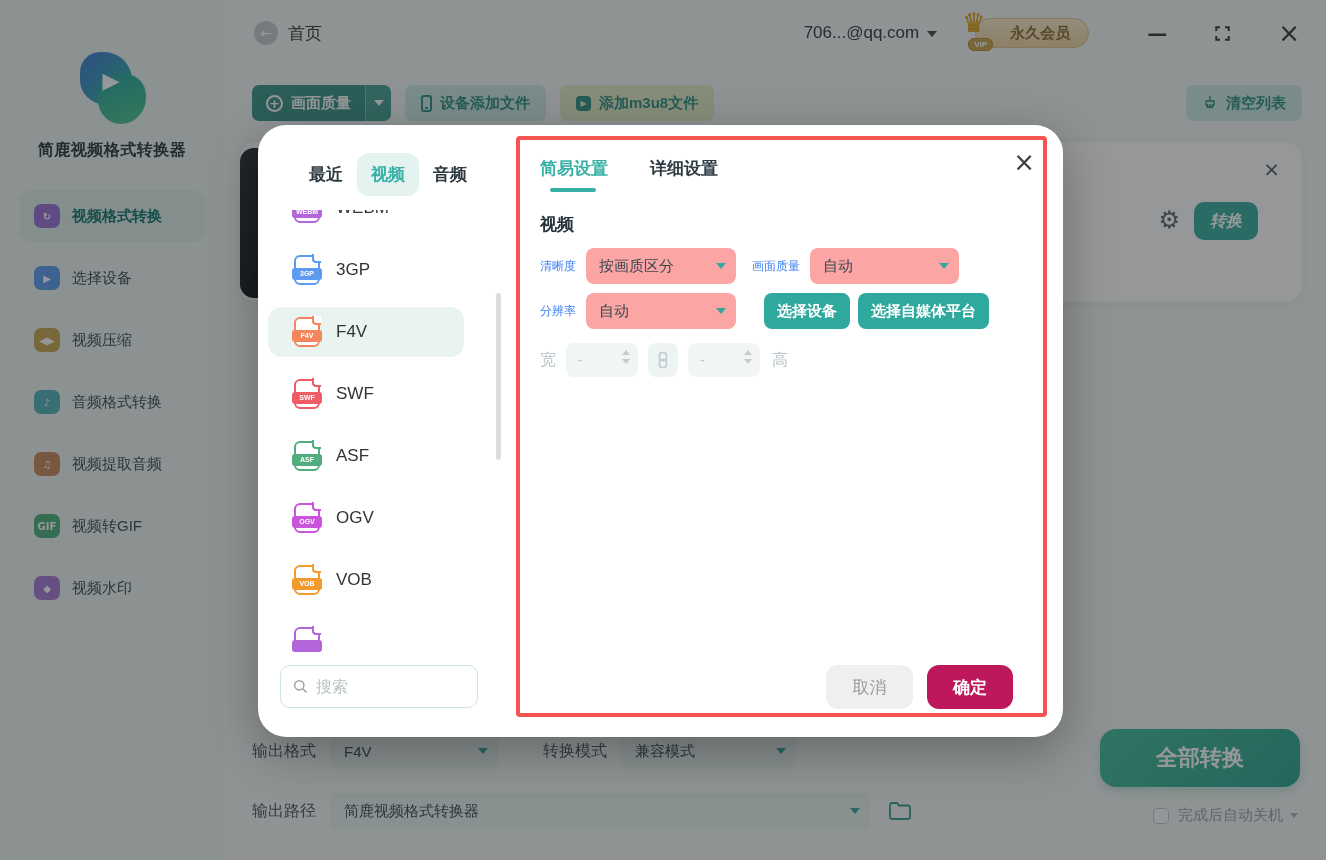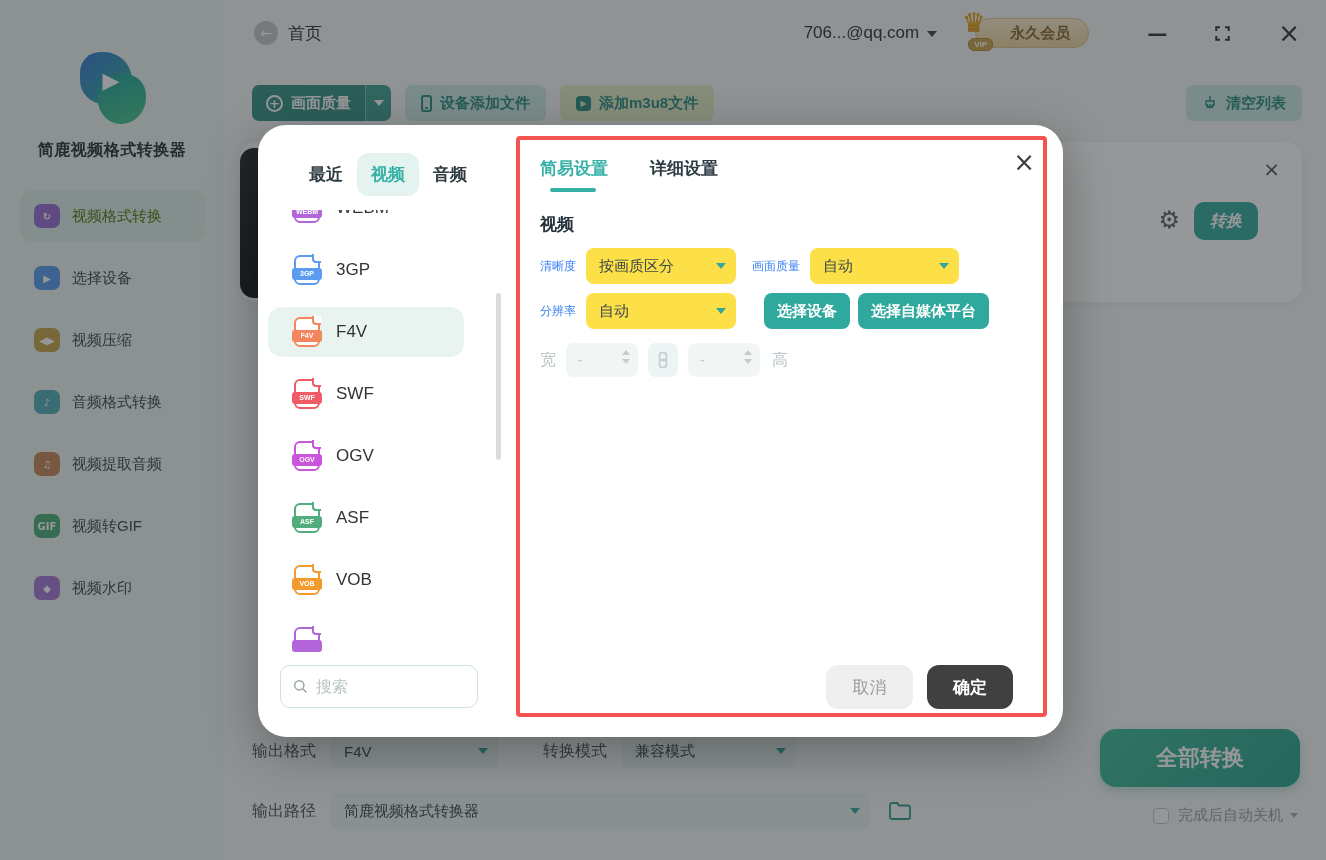--- a/index.html
+++ b/index.html
@@ -14,21 +14,21 @@
   .logo .blob1 { position:absolute; left:4px; top:0; width:52px; height:52px; border-radius:42% 58% 50% 50%; background:linear-gradient(135deg,#3b7bd6,#2fb49c); }
   .logo .blob2 { position:absolute; left:22px; top:22px; width:48px; height:50px; border-radius:50% 45% 55% 50%; background:linear-gradient(160deg,#21a5a0,#4cc68d); }
   .logo .play { position:absolute; left:18px; top:12px; width:34px; height:34px; color:#fff; font-size:22px; line-height:34px; text-align:center; }
   .app-name { font-size:16px; font-weight:bold; color:#24343b; letter-spacing:0.5px; }
 
   .menu { position:absolute; top:190px; left:20px; right:19px; }
   .menu-item { display:flex; align-items:center; height:52px; margin-bottom:10px; padding-left:14px; border-radius:12px; cursor:pointer; }
   .menu-item.active { background:#dff0ea; }
   .mi-icon { width:26px; height:24px; border-radius:7px; background:var(--c,#999); color:#fff; font-size:10px; font-weight:bold; display:flex; align-items:center; justify-content:center; margin-right:12px; flex:0 0 auto; overflow:hidden; }
   .mi-label { font-size:15px; color:#3a4a50; white-space:nowrap; }
-  .menu-item.active .mi-label { font-weight:normal; color:#4d7c0f; }
+  .menu-item.active .mi-label { font-weight:bold; color:#0f766e; }
 
   
   .main { position:absolute; left:224px; top:0; right:0; bottom:0; background:#f4f7f7; z-index:1; }
   .topbar { position:absolute; top:16px; left:30px; right:26px; height:34px; display:flex; align-items:center; }
   .back-btn { width:24px; height:24px; border-radius:50%; background:#c3c9cb; color:#fff; font-size:14px; line-height:24px; text-align:center; margin-right:10px; cursor:pointer; }
   .home-label { font-size:17px; color:#333; }
   .tb-spacer { flex:1; }
   .account { font-size:17px; color:#2c363b; cursor:pointer; }
   .caret-down { display:inline-block; width:0; height:0; border-left:5px solid transparent; border-right:5px solid transparent; border-top:6px solid #444; margin-left:8px; vertical-align:middle; }
   .vip-badge { position:relative; margin-left:38px; margin-right:10px; height:30px; display:flex; align-items:center; padding:0 18px 0 34px; border-radius:16px; background:linear-gradient(180deg,#faeccb,#eed4a2); border:1px solid #e4c488; cursor:pointer; }
@@ -111,35 +111,35 @@
   .annotation { position:absolute; left:0; top:11px; width:531px; height:581px; border:4px solid #f5534f; border-radius:4px; pointer-events:none; z-index:3; }
   .set-tabs { position:absolute; left:24px; top:32px; display:flex; }
   .set-tab { font-size:17px; font-weight:bold; color:#2c3a42; margin-right:42px; position:relative; cursor:pointer; padding-bottom:12px; }
   .set-tab.active { color:#35b0a5; }
   .set-tab.active::after { content:""; position:absolute; left:10px; bottom:0; width:46px; height:4px; border-radius:2px; background:#35b0a5; }
   .set-close { position:absolute; right:28px; top:24px; font-size:26px; color:#3a4247; cursor:pointer; line-height:26px; }
   .section-title { position:absolute; left:24px; top:88px; font-size:17px; font-weight:bold; color:#23313a; }
   .set-row { position:absolute; left:24px; display:flex; align-items:center; }
   .sr1 { top:123px; } .sr2 { top:168px; } .sr3 { top:218px; }
   .set-label { font-size:12px; color:#3b82f6; margin-right:10px; }
-  .sel { position:relative; height:36px; background:#fde047; border-radius:8px; display:flex; align-items:center; padding:0 30px 0 13px; font-size:15px; color:#38474e; cursor:pointer; }
+  .sel { position:relative; height:36px; background:#fca5a5; border-radius:8px; display:flex; align-items:center; padding:0 30px 0 13px; font-size:15px; color:#38474e; cursor:pointer; }
   .sel-clarity { width:150px; } .sel-quality { width:149px; margin-left:0; }
   .sel-res { width:150px; }
   .gap-q { width:16px; } .gap-b { width:28px; }
   .btn-teal { height:36px; background:#2fa89d; border-radius:8px; color:#fff; font-size:15px; font-weight:bold; display:flex; align-items:center; padding:0 13px; cursor:pointer; margin-right:8px; white-space:nowrap; }
   .dis-label { color:#b9c2c6; font-size:16px; }
   .num-input { position:relative; width:72px; height:34px; background:#f1f6f5; border-radius:8px; display:flex; align-items:center; padding:0 24px 0 12px; font-size:14px; color:#c2c9cb; margin:0 0 0 10px; }
   .spinner { position:absolute; right:8px; top:7px; display:flex; flex-direction:column; }
   .spin-up { width:0; height:0; border-left:4px solid transparent; border-right:4px solid transparent; border-bottom:5px solid #c4cccf; margin-bottom:4px; }
   .spin-down { width:0; height:0; border-left:4px solid transparent; border-right:4px solid transparent; border-top:5px solid #c4cccf; }
   .link-btn { width:30px; height:34px; background:#eef4f3; border-radius:8px; margin-left:10px; display:flex; align-items:center; justify-content:center; cursor:default; }
   .h-label { margin-left:12px; }
   .set-footer { position:absolute; right:50px; top:540px; display:flex; }
   .btn-cancel { width:87px; height:44px; background:#efefef; border-radius:12px; color:#9a9a9a; font-size:17px; display:flex; align-items:center; justify-content:center; cursor:pointer; margin-right:14px; }
-  .btn-ok { width:86px; height:44px; background:#404040; border-radius:12px; color:#fff; font-size:17px; font-weight:bold; display:flex; align-items:center; justify-content:center; cursor:pointer; }
+  .btn-ok { width:86px; height:44px; background:#be185d; border-radius:12px; color:#fff; font-size:17px; font-weight:bold; display:flex; align-items:center; justify-content:center; cursor:pointer; }
 </style>
 </head>
 <body>
 
 <div class="sidebar">
   <div class="logo-wrap">
     <div class="logo">
       <span class="blob1"></span>
         <span class="blob2"></span>
       <span class="play glyph">▶</span>
@@ -314,36 +314,36 @@
 
   <div class="fmt-row" style="--c: #f05c66;">
     <span class="fmt-icon">
       <span class="sheet"></span>
               <span class="fold"></span>
       <span class="tag">SWF</span>
     </span>
     <span class="fmt-name">SWF</span>
   </div>
 
+  <div class="fmt-row" style="--c: #52ad7e;">
+    <span class="fmt-icon">
+      <span class="sheet"></span>
+              <span class="fold"></span>
+      <span class="tag">ASF</span>
+    </span>
+    <span class="fmt-name">ASF</span>
+  </div>
+
   <div class="fmt-row" style="--c: #cb54dd;">
     <span class="fmt-icon">
       <span class="sheet"></span>
               <span class="fold"></span>
       <span class="tag">OGV</span>
     </span>
     <span class="fmt-name">OGV</span>
-  </div>
-
-  <div class="fmt-row" style="--c: #52ad7e;">
-    <span class="fmt-icon">
-      <span class="sheet"></span>
-              <span class="fold"></span>
-      <span class="tag">ASF</span>
-    </span>
-    <span class="fmt-name">ASF</span>
   </div>
 
   <div class="fmt-row" style="--c: #f29a2e;">
     <span class="fmt-icon">
       <span class="sheet"></span>
               <span class="fold"></span>
       <span class="tag">VOB</span>
     </span>
     <span class="fmt-name">VOB</span>
   </div>

